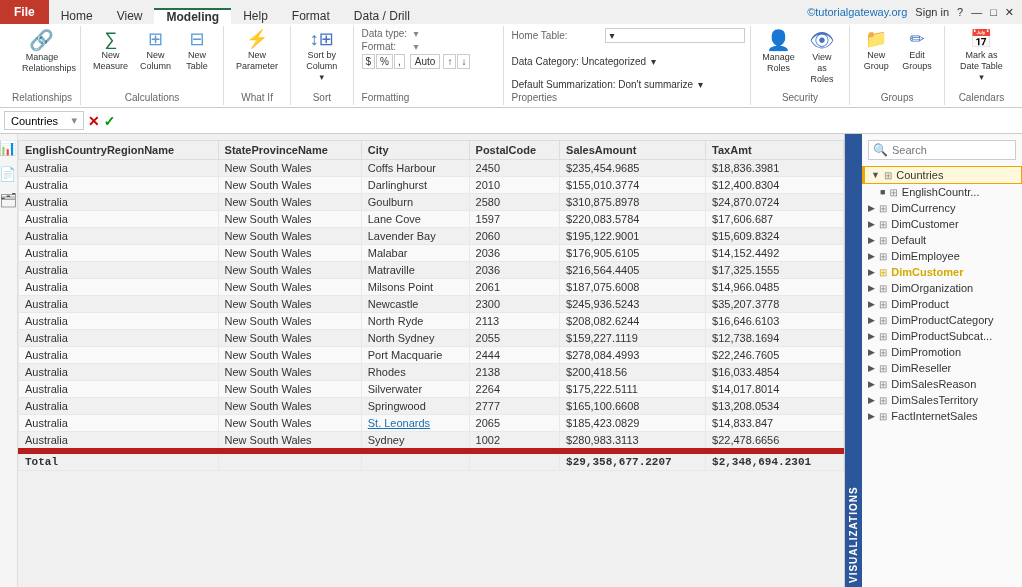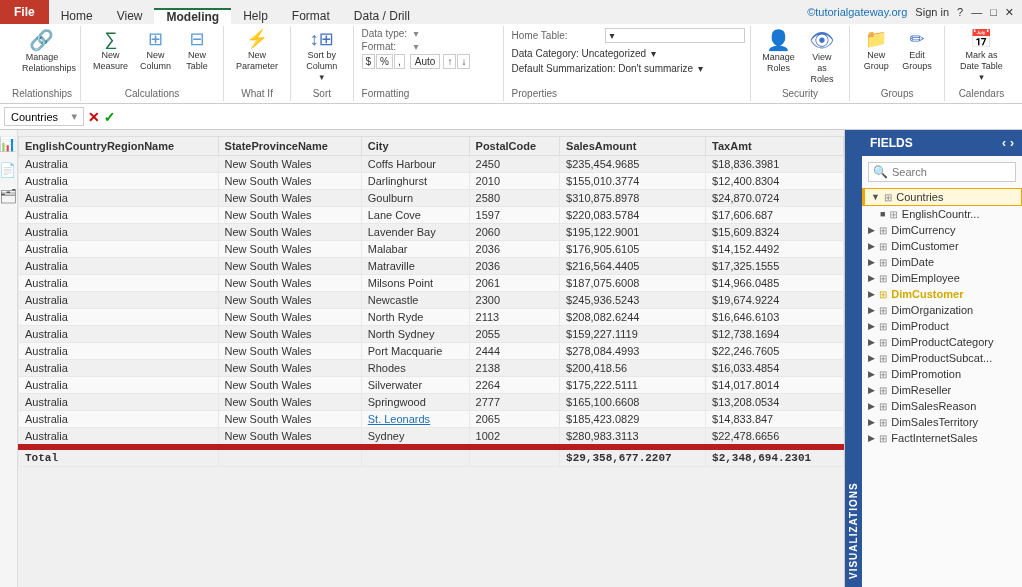--- a/index.html
+++ b/index.html
@@ -19,21 +19,21 @@
     .ribbon-btn { display: flex; flex-direction: column; align-items: center; justify-content: center; padding: 2px 4px; cursor: pointer; min-width: 36px; text-align: center; font-size: 10px; color: #333; border-radius: 3px; }
     .ribbon-btn .icon { font-size: 20px; color: #4472c4; line-height: 1; }
     .ribbon-btn .icon.orange { color: #e67e22; }
     .ribbon-btn .icon.green { color: #217346; }
     .ribbon-btn .label { font-size: 10px; margin-top: 2px; line-height: 1.2; }
     .format-row { display: flex; align-items: center; gap: 2px; font-size: 10px; }
     .format-label { color: #666; min-width: 50px; }
     .format-number-row { display: flex; align-items: center; gap: 1px; }
     .fmt-btn { border: 1px solid #ccc; padding: 1px 3px; font-size: 10px; cursor: pointer; background: white; }
     .auto-dropdown { border: 1px solid #ccc; padding: 1px 4px; font-size: 10px; background: white; display: inline-flex; align-items: center; gap: 2px; }
-    .properties-group { display: flex; flex-direction: column; font-size: 10px; color: #333; gap: 2px; }
+    .properties-group { display: flex; flex-direction: column; font-size: 10px; color: #333; gap: 10px; }
     .prop-row { display: flex; align-items: center; gap: 3px; }
     .prop-label { color: #666; min-width: 90px; }
     .prop-dropdown { border: 1px solid #ccc; padding: 1px 4px; min-width: 140px; font-size: 10px; background: white; display: flex; align-items: center; justify-content: space-between; cursor: pointer; }
 
     
     .formula-bar { display: flex; align-items: center; background: white; border-bottom: 1px solid #ccc; height: 26px; padding: 0 4px; gap: 4px; }
 
     
     .main-area { display: flex; height: calc(587px - 24px - 80px - 26px); }
 
@@ -323,21 +323,21 @@
                 <td>2061</td>
                 <td>$187,075.6008</td>
                 <td>$14,966.0485</td>
               </tr>
               <tr>
                 <td>Australia</td>
                 <td>New South Wales</td>
                 <td>Newcastle</td>
                 <td>2300</td>
                 <td>$245,936.5243</td>
-                <td>$19,674.9224</td>
+                <td>$35,207.3778</td>
               </tr>
               <tr>
                 <td>Australia</td>
                 <td>New South Wales</td>
                 <td>North Ryde</td>
                 <td>2113</td>
                 <td>$208,082.6244</td>
                 <td>$16,646.6103</td>
               </tr>
               <tr>
@@ -410,27 +410,20 @@
         </table>
       </div>
     </div>
 
     <div class="right-panel">
       <div style="display:flex; flex:1; overflow:hidden;">
 
         <div class="visualizations-tab">VISUALIZATIONS</div>
 
         <div class="side-tab-content">
-          <div class="fields-header">
-            <span>FIELDS</span>
-            <div class="fields-header-arrows">
-              <span>‹</span>
-              <span>›</span>
-            </div>
-          </div>
           <div class="search-box">
             <span class="search-icon">🔍</span>
             <input type="text" class="search-input" placeholder="Search" style="">
           </div>
           <div class="fields-list" id="fields-list">
           <div class="field-item expanded" style="border-left: 3px solid rgb(240, 165, 0); background: rgb(255, 248, 220);">
                 <span class="expand-arrow">▼</span>
                 <span style="color: rgb(136, 136, 136); font-size: 10px;">⊞</span>
                 <span>Countries</span>
               </div>
@@ -445,21 +438,21 @@
                 <span>DimCurrency</span>
               </div>
               <div class="field-item">
                 <span class="expand-arrow">▶</span>
                 <span style="color: rgb(136, 136, 136); font-size: 10px;">⊞</span>
                 <span>DimCustomer</span>
               </div>
               <div class="field-item">
                 <span class="expand-arrow">▶</span>
                 <span style="color: rgb(136, 136, 136); font-size: 10px;">⊞</span>
-                <span>DimDate</span>
+                <span>Default</span>
               </div>
               <div class="field-item">
                 <span class="expand-arrow">▶</span>
                 <span style="color: rgb(136, 136, 136); font-size: 10px;">⊞</span>
                 <span>DimEmployee</span>
               </div>
               <div class="field-item">
                 <span class="expand-arrow">▶</span>
                 <span style="color: rgb(212, 169, 0); font-size: 10px;">⊞</span>
                 <span style="color: rgb(212, 169, 0); font-weight: 600;">DimCustomer</span>

